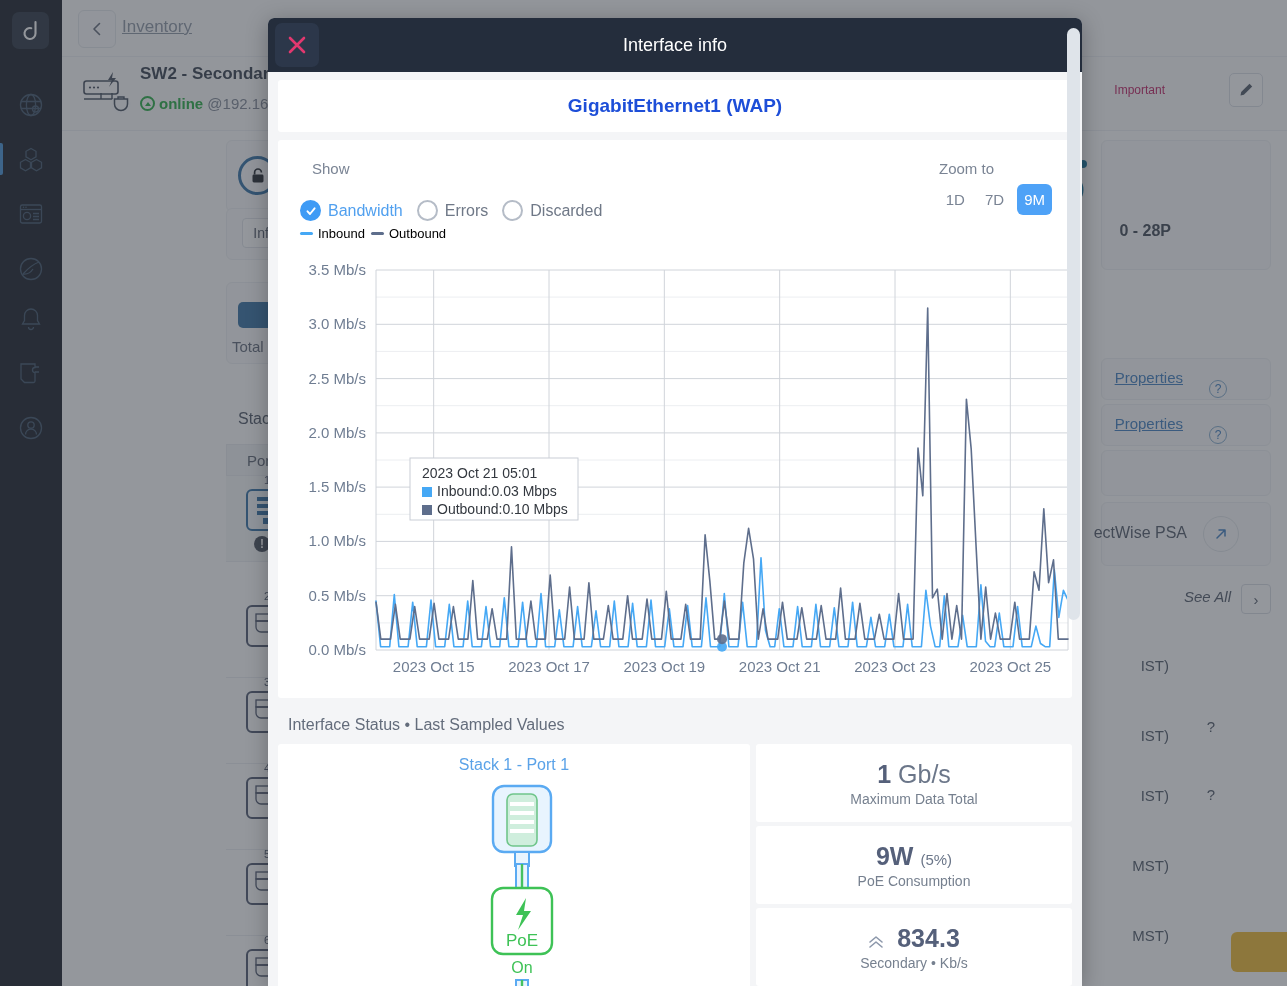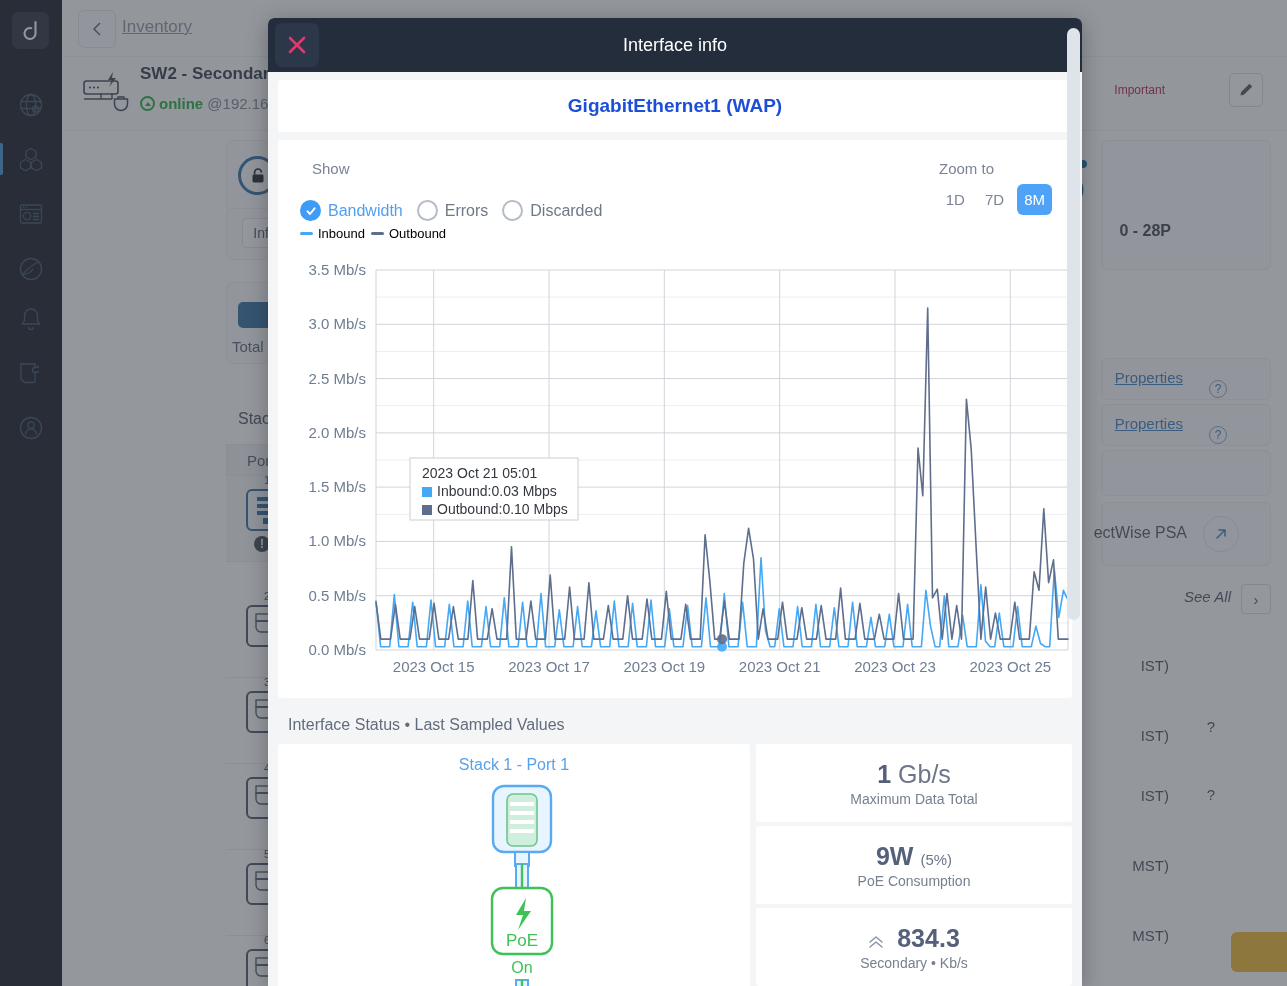--- a/index.html
+++ b/index.html
@@ -598,21 +598,21 @@
             </div>
             <div class="legend-item">
               <span class="legend-dash" style="background:#5e6e8c"></span>
               <span class="legend-txt">Outbound</span>
             </div>
           </div>
 
           <div class="zoom-btns">
             <div class="zbtn">1D</div>
             <div class="zbtn">7D</div>
-            <div class="zbtn active">8M</div>
+            <div class="zbtn active">9M</div>
           </div>
         </div>
 
         <div class="plot-wrap">
           <svg id="plot" width="786" height="430" viewBox="0 0 786 430">
               <line x1="84" x2="776" y1="390.0" y2="390.0" stroke="#d0d4da" stroke-width="1"></line>
               <line x1="84" x2="776" y1="362.9" y2="362.9" stroke="#eceef1" stroke-width="1"></line>
               <line x1="84" x2="776" y1="335.7" y2="335.7" stroke="#d0d4da" stroke-width="1"></line>
               <line x1="84" x2="776" y1="308.6" y2="308.6" stroke="#eceef1" stroke-width="1"></line>
               <line x1="84" x2="776" y1="281.4" y2="281.4" stroke="#d0d4da" stroke-width="1"></line>

